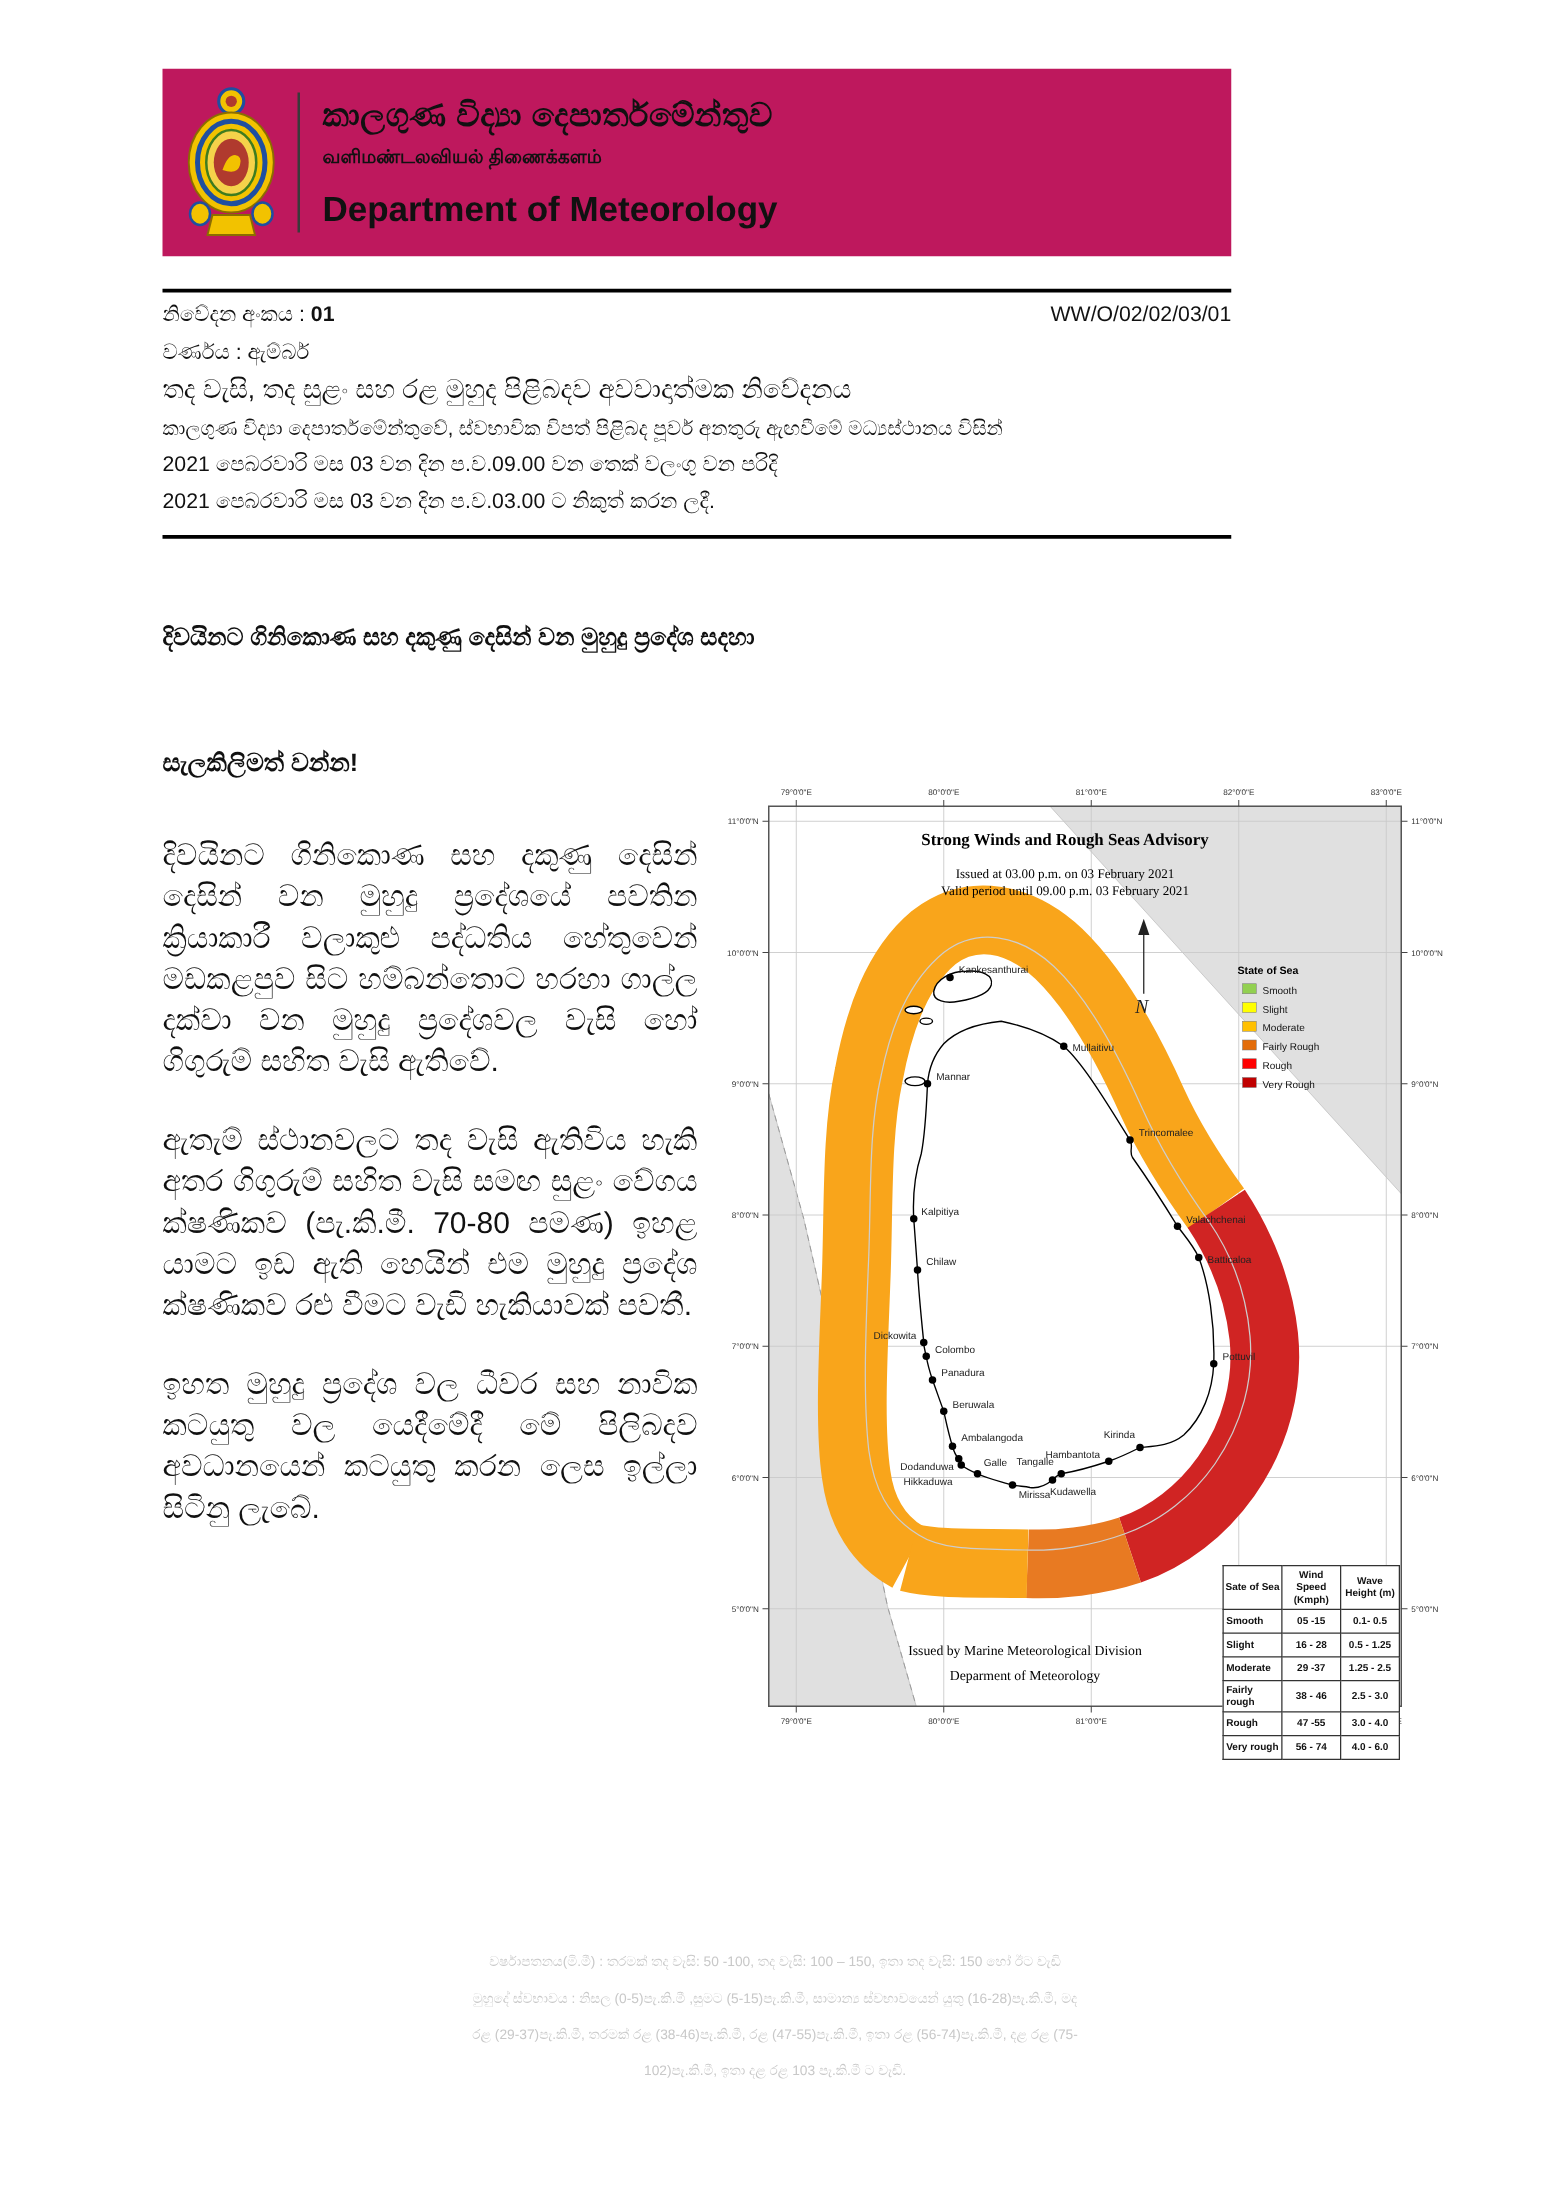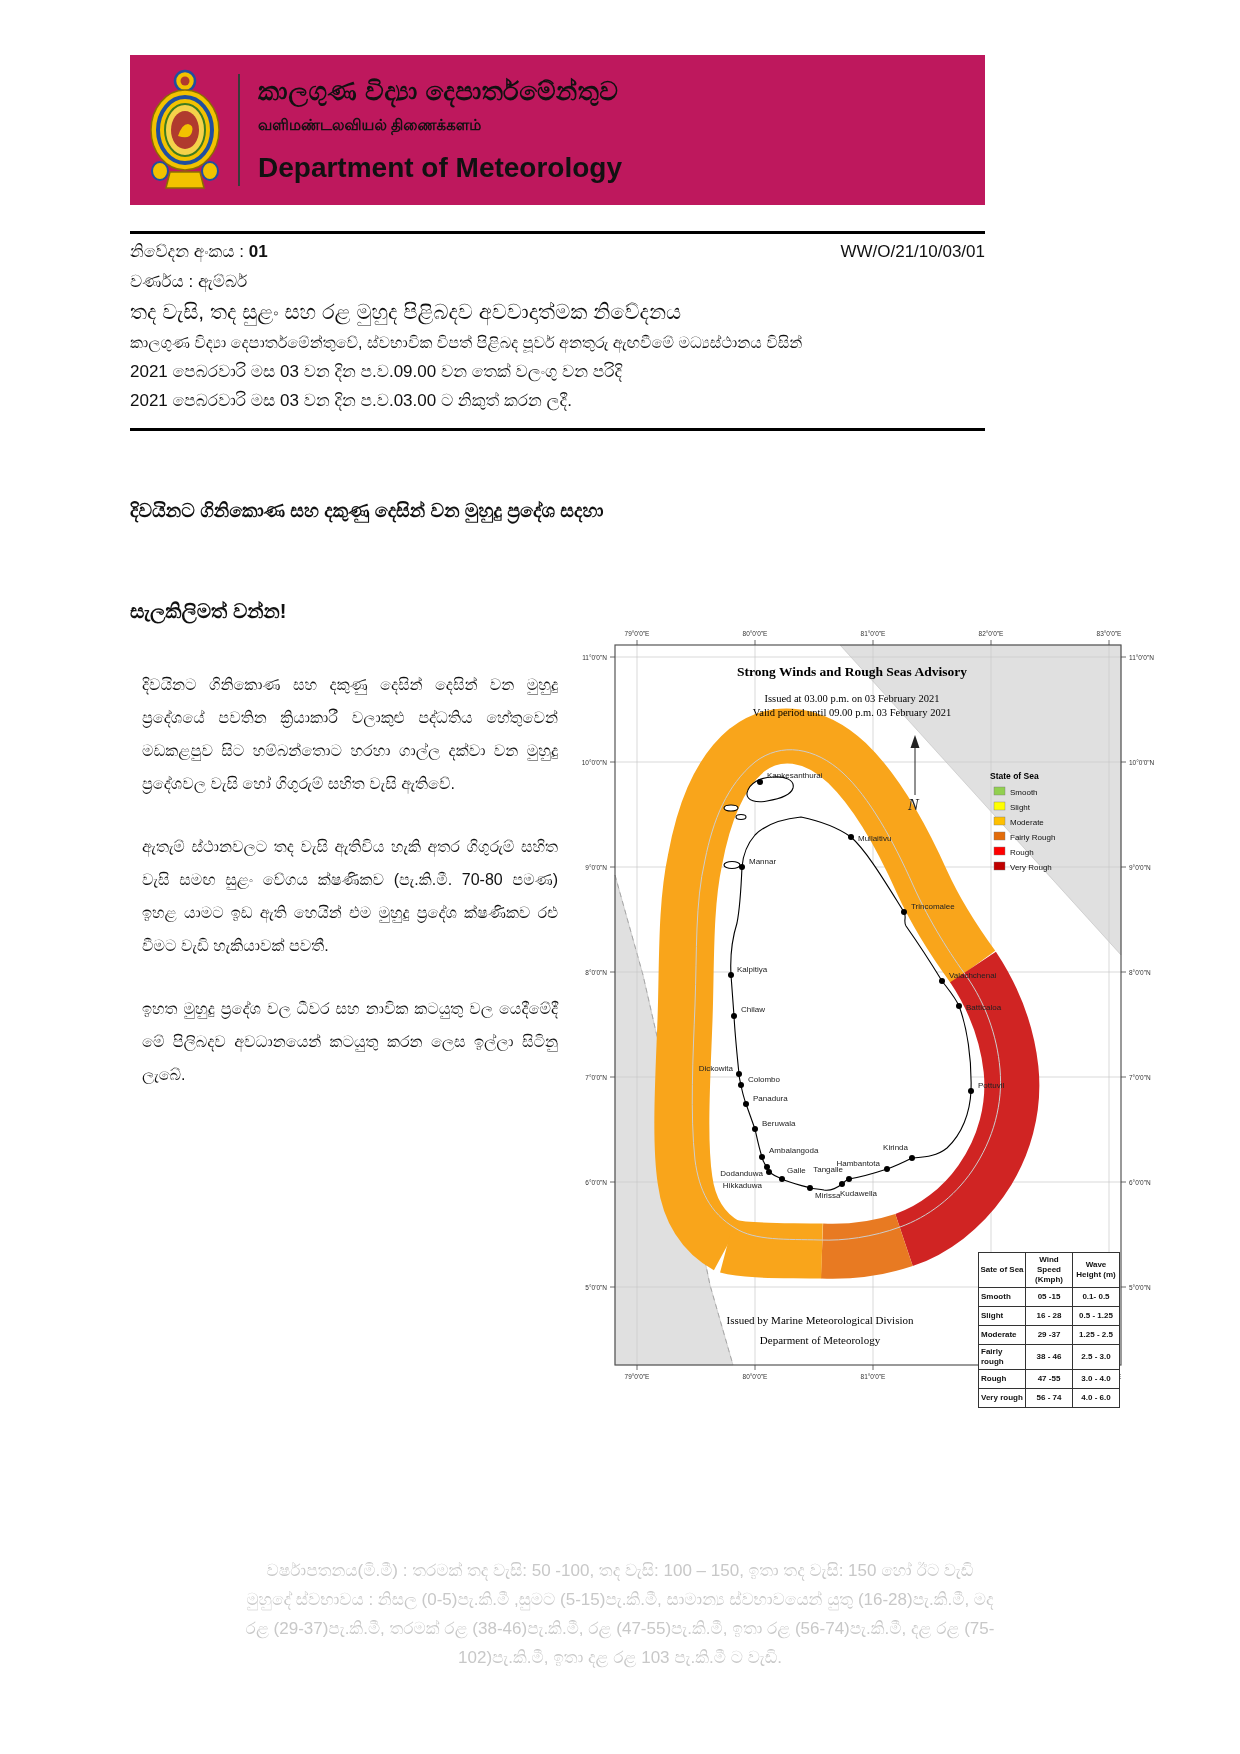--- a/index.html
+++ b/index.html
@@ -25,21 +25,21 @@
   .meta-line{position:absolute;left:130px;font-size:17px}
   .ref-code{position:absolute;font-size:17px;right:255px;text-align:right}
   .doc-title{position:absolute;left:130px;width:860px;font-size:21px;font-weight:normal}
   .doc-sub{position:absolute;left:130px;width:860px;font-size:16px}
 
   .section-heading{position:absolute;left:130px;width:855px;
                    font-size:19px;font-weight:bold}
   .caution{position:absolute;left:130px;font-size:20px;font-weight:bold}
 
   .paragraphs{position:absolute;left:130px;top:668px;width:428px}
-  .para{font-size:16px;line-height:33px;text-align:justify;margin:0 0 30px 12px}
+  .para{font-size:24px;line-height:33px;text-align:justify;margin:0 0 30px 0}
 
   
   .map-svg{position:absolute;left:560px;top:629px}
   .frame{fill:none;stroke:#555;stroke-width:1.2}
   .gridline{stroke:#c9c9c9;stroke-width:.7}
   .tick{stroke:#444;stroke-width:.8}
   .axis-label{font-size:6.5px;fill:#333;font-family:"Liberation Sans",sans-serif}
   .map-title{font-family:"Liberation Serif","DejaVu Serif",serif;font-size:13.5px;
              font-weight:bold;fill:#000;text-anchor:middle}
   .map-sub{font-family:"Liberation Serif","DejaVu Serif",serif;font-size:10.5px;
@@ -62,21 +62,21 @@
   .seatable{position:absolute;left:978px;top:1252px;width:142px;border-collapse:collapse;
             background:#fff;font-size:8px;font-weight:bold;color:#111;table-layout:fixed}
   .seatable th,.seatable td{border:1px solid #333;padding:2px 1px;text-align:center;
             font-size:8px;line-height:10px}
   .seatable td:first-child{text-align:left;padding-left:2px}
   .seatable th{height:30px}
   .seatable td{height:14px}
 
   
   .footer{position:absolute;left:130px;top:1556px;width:980px;text-align:center;
-          color:#c8c8c8;font-size:17px;line-height:29px}
+          color:#c8c8c8;font-size:11px;line-height:29px}
 </style>
 </head>
 <body>
 
 <div class="header">
   <svg class="logo" viewBox="0 0 78 124">
     <circle cx="39" cy="13" r="10" fill="#f2c200" stroke="#1f4fa0" stroke-width="2.5"></circle>
     <circle cx="39" cy="13" r="4.5" fill="#b03a2e"></circle>
     <ellipse cx="39" cy="62" rx="34" ry="40" fill="#f2c200" stroke="#8a6d00" stroke-width="1.5"></ellipse>
     <ellipse cx="39" cy="62" rx="27" ry="33" fill="none" stroke="#1f4fa0" stroke-width="4"></ellipse>
@@ -94,21 +94,21 @@
     <div class="en">Department of Meteorology</div>
   </div>
 </div>
 
 <div class="rule" style="top:231px"></div>
 
 <div class="meta-line" style="top:242px">
   <span>නිවේදන අංකය :</span>
   <b>01</b>
 </div>
-<div class="ref-code" style="top:242px">WW/O/21/10/03/01</div>
+<div class="ref-code" style="top:242px">WW/O/02/02/03/01</div>
 
 <div class="meta-line" style="top:272px">වර්ණය : ඇම්බර්</div>
 <div class="doc-title" style="top:300px">තද වැසි, තද සුළං සහ රළ මුහුද පිළිබදව අවවාදාත්මක නිවේදනය</div>
 <div class="doc-sub" style="top:334px">කාලගුණ විද්‍යා දෙපාර්තමේන්තුවේ, ස්වභාවික විපත් පිළිබද පූර්ව අනතුරු ඇඟවීමේ මධ්‍යස්ථානය විසින්</div>
 <div class="meta-line" style="top:362px">2021 පෙබරවාරි  මස 03 වන දින ප.ව.09.00 වන තෙක් වලංගු වන පරිදි</div>
 <div class="meta-line" style="top:391px">2021 පෙබරවාරි  මස 03 වන දින ප.ව.03.00 ට නිකුත් කරන ලදී.</div>
 
 <div class="rule" style="top:428px"></div>
 
 <div class="section-heading" style="top:500px">දිවයිනට ගිනිකොණ සහ දකුණු දෙසින් වන මුහුදු ප්‍රදේශ සදහා</div>

